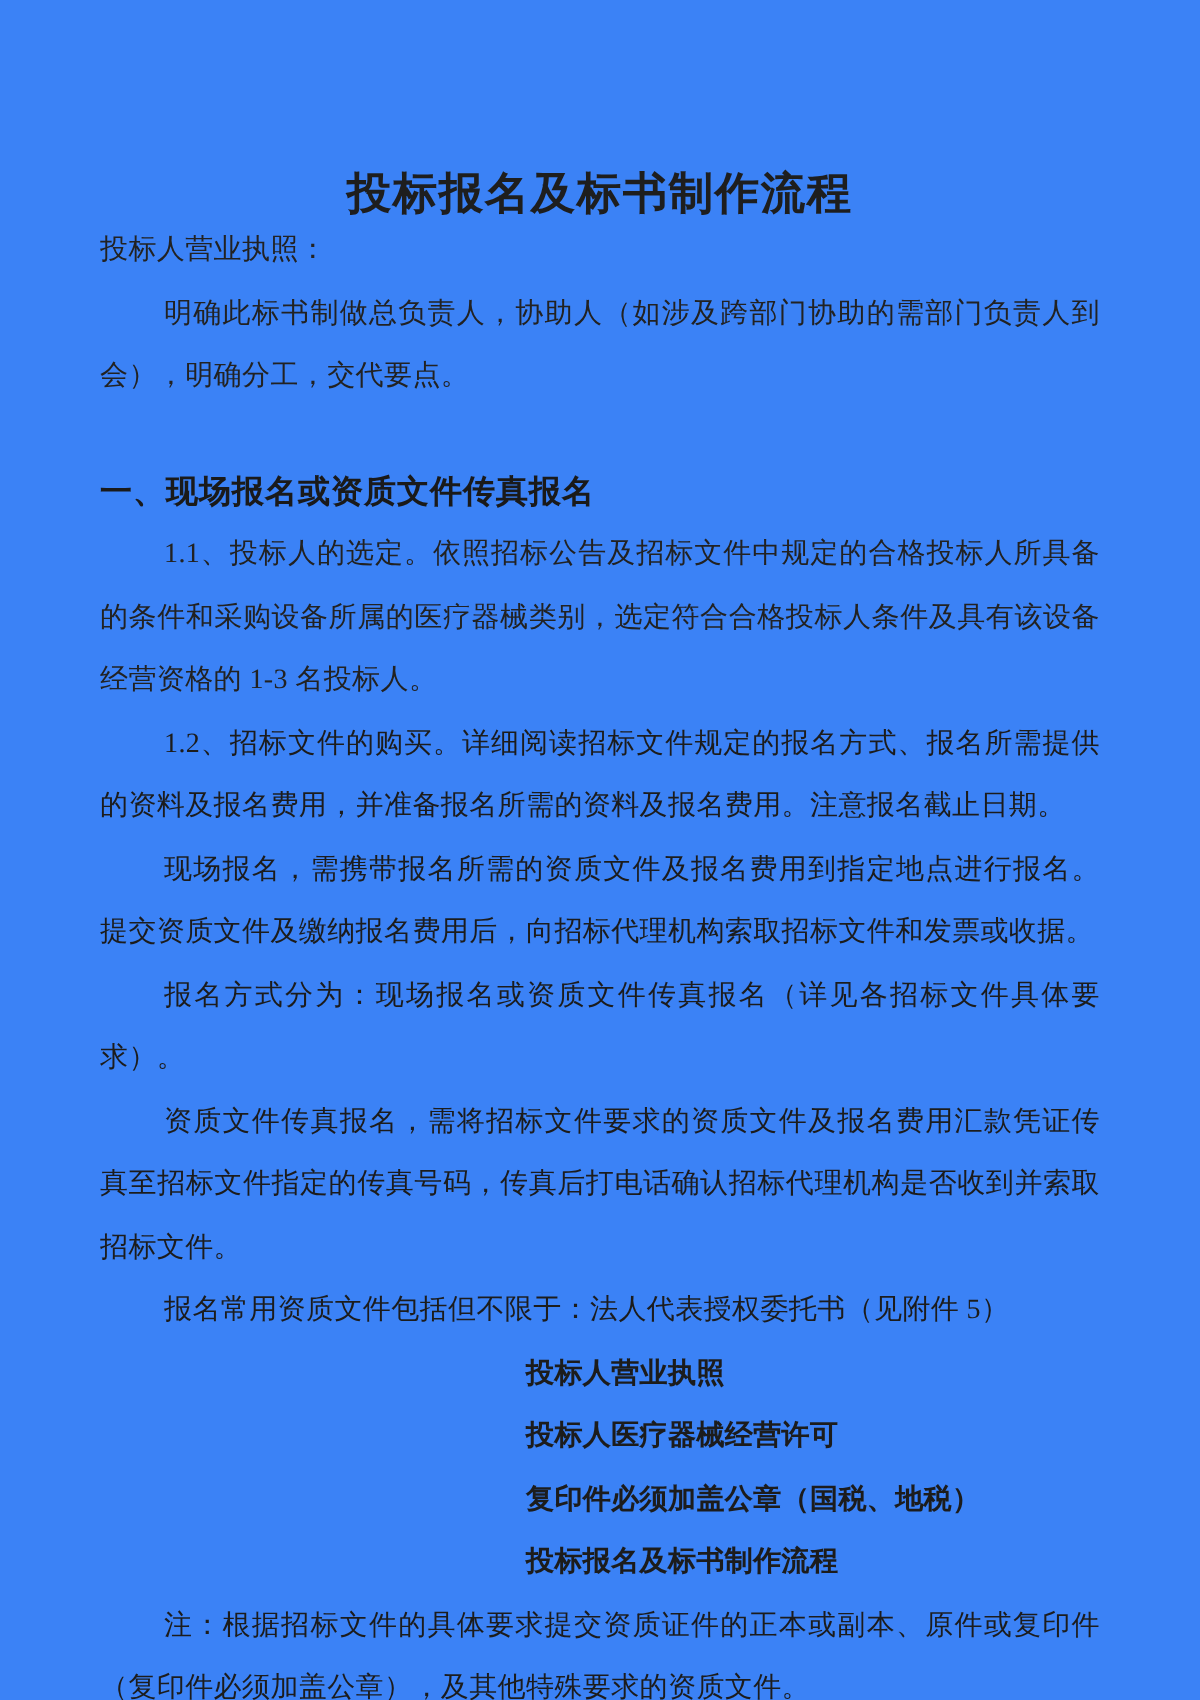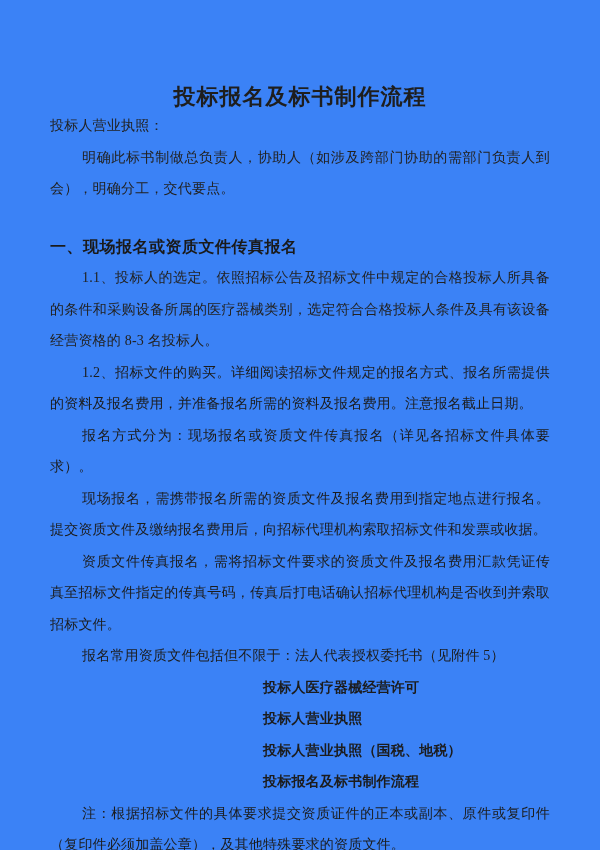--- a/index.html
+++ b/index.html
@@ -73,36 +73,36 @@
     <h1 class="doc-title">投标报名及标书制作流程</h1>
 
     <p class="para">投标人营业执照：</p>
 
     <p class="para indent">明确此标书制做总负责人，协助人（如涉及跨部门协助的需部门负责人到会），明确分工，交代要点。</p>
 
     <div class="spacer-blank-line"></div>
 
     <h2 class="section-heading">一、现场报名或资质文件传真报名</h2>
 
-    <p class="para indent">1.1、投标人的选定。依照招标公告及招标文件中规定的合格投标人所具备的条件和采购设备所属的医疗器械类别，选定符合合格投标人条件及具有该设备经营资格的 8-3 名投标人。</p>
+    <p class="para indent">1.1、投标人的选定。依照招标公告及招标文件中规定的合格投标人所具备的条件和采购设备所属的医疗器械类别，选定符合合格投标人条件及具有该设备经营资格的 1-3 名投标人。</p>
 
     <p class="para indent bold">1.2、招标文件的购买。详细阅读招标文件规定的报名方式、报名所需提供的资料及报名费用，并准备报名所需的资料及报名费用。注意报名截止日期。</p>
 
+    <p class="para indent bold">现场报名，需携带报名所需的资质文件及报名费用到指定地点进行报名。提交资质文件及缴纳报名费用后，向招标代理机构索取招标文件和发票或收据。</p>
+
     <p class="para indent bold">报名方式分为：现场报名或资质文件传真报名（详见各招标文件具体要求）。</p>
-
-    <p class="para indent bold">现场报名，需携带报名所需的资质文件及报名费用到指定地点进行报名。提交资质文件及缴纳报名费用后，向招标代理机构索取招标文件和发票或收据。</p>
 
     <p class="para indent bold">资质文件传真报名，需将招标文件要求的资质文件及报名费用汇款凭证传真至招标文件指定的传真号码，传真后打电话确认招标代理机构是否收到并索取招标文件。</p>
 
     <p class="para indent bold">报名常用资质文件包括但不限于：法人代表授权委托书（见附件 5）</p>
 
+    <p class="qual-item">投标人营业执照</p>
+
     <p class="qual-item">投标人医疗器械经营许可</p>
 
-    <p class="qual-item">投标人营业执照</p>
-
-    <p class="qual-item">投标人营业执照（国税、地税）</p>
+    <p class="qual-item">复印件必须加盖公章（国税、地税）</p>
 
     <p class="qual-item">投标报名及标书制作流程</p>
 
     <p class="para indent bold">注：根据招标文件的具体要求提交资质证件的正本或副本、原件或复印件（复印件必须加盖公章），及其他特殊要求的资质文件。</p>
 
   </div>
 </div>
 
 </body></html>

